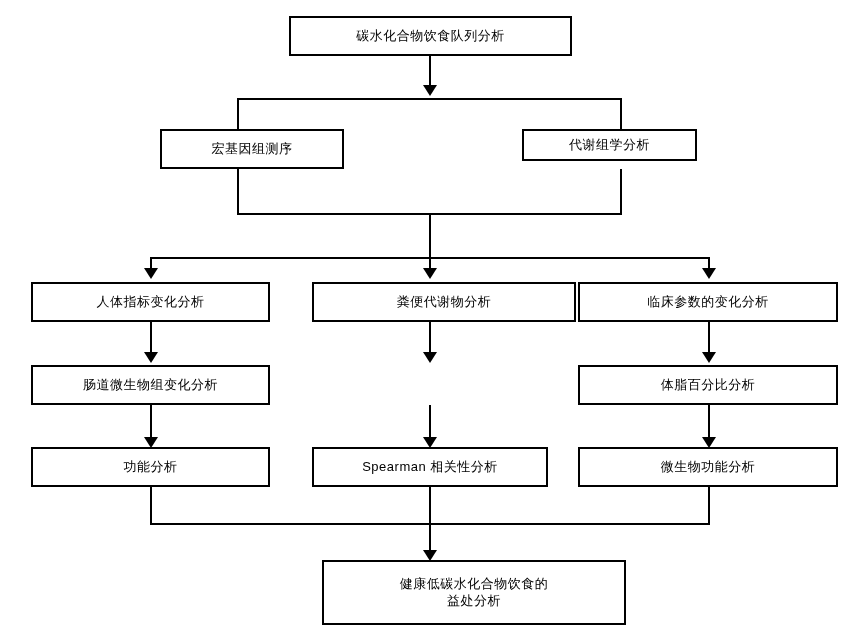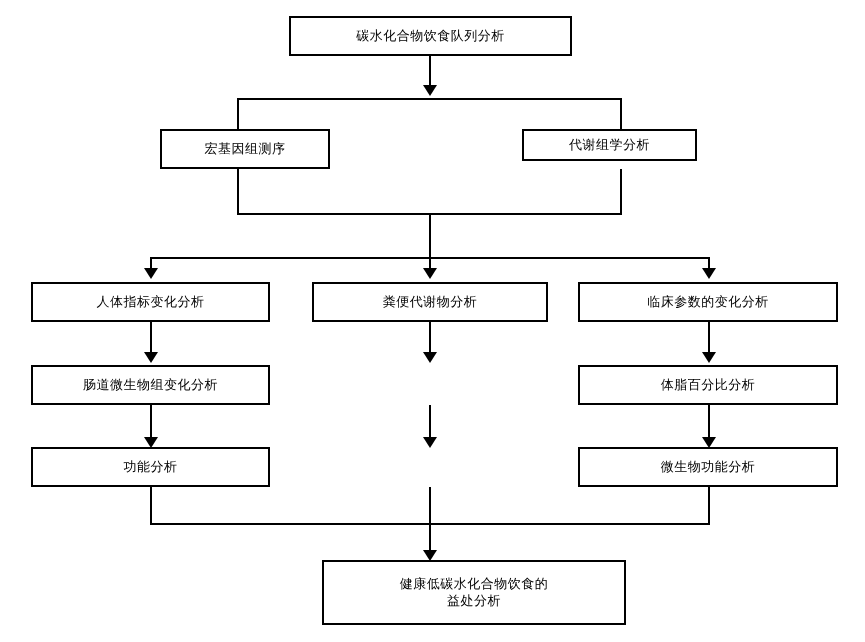--- a/index.html
+++ b/index.html
@@ -58,21 +58,21 @@
 
   <div class="node" style="left:289px; top:16px; width:283px; height:40px;">碳水化合物饮食队列分析</div>
 
   <div class="edge edge-v" style="left:429px; top:56px; width:2px; height:31px;"></div>
   <div class="arrowhead" style="left:423px; top:85px;"></div>
 
   <div class="edge edge-h" style="left:237px; top:98px; width:385px; height:2px;"></div>
   <div class="edge edge-v" style="left:237px; top:98px; width:2px; height:31px;"></div>
   <div class="edge edge-v" style="left:620px; top:98px; width:2px; height:31px;"></div>
 
-  <div class="node" style="left:160px; top:129px; width:170px; height:40px;">宏基因组测序</div>
+  <div class="node" style="left:160px; top:129px; width:184px; height:40px;">宏基因组测序</div>
   <div class="node" style="left:522px; top:129px; width:175px; height:32px;">代谢组学分析</div>
 
   <div class="edge edge-v" style="left:237px; top:169px; width:2px; height:46px;"></div>
   <div class="edge edge-v" style="left:620px; top:169px; width:2px; height:46px;"></div>
   <div class="edge edge-h" style="left:237px; top:213px; width:385px; height:2px;"></div>
 
   <div class="edge edge-v" style="left:429px; top:213px; width:2px; height:60px;"></div>
   <div class="arrowhead" style="left:423px; top:268px;"></div>
 
   <div class="edge edge-h" style="left:150px; top:257px; width:560px; height:2px;"></div>
@@ -85,27 +85,28 @@
   <div class="edge edge-v" style="left:150px; top:322px; width:2px; height:34px;"></div>
   <div class="arrowhead" style="left:144px; top:352px;"></div>
 
   <div class="node" style="left:31px; top:365px; width:239px; height:40px;">肠道微生物组变化分析</div>
   <div class="edge edge-v" style="left:150px; top:405px; width:2px; height:36px;"></div>
   <div class="arrowhead" style="left:144px; top:437px;"></div>
 
   <div class="node" style="left:31px; top:447px; width:239px; height:40px;">功能分析</div>
   <div class="edge edge-v" style="left:150px; top:487px; width:2px; height:38px;"></div>
 
-  <div class="node" style="left:312px; top:282px; width:236px; height:40px;">粪便代谢物分析</div>
+  <div class="node" style="left:312px; top:282px; width:264px; height:40px;">粪便代谢物分析</div>
   <div class="edge edge-v" style="left:429px; top:322px; width:2px; height:34px;"></div>
   <div class="arrowhead" style="left:423px; top:352px;"></div>
 
   <div class="edge edge-v" style="left:429px; top:405px; width:2px; height:36px;"></div>
   <div class="arrowhead" style="left:423px; top:437px;"></div>
 
+  <div class="node" style="left:312px; top:447px; width:236px; height:40px;">Spearman 相关性分析</div>
   <div class="edge edge-v" style="left:429px; top:487px; width:2px; height:38px;"></div>
 
   <div class="node" style="left:578px; top:282px; width:260px; height:40px;">临床参数的变化分析</div>
   <div class="edge edge-v" style="left:708px; top:322px; width:2px; height:34px;"></div>
   <div class="arrowhead" style="left:702px; top:352px;"></div>
 
   <div class="node" style="left:578px; top:365px; width:260px; height:40px;">体脂百分比分析</div>
   <div class="edge edge-v" style="left:708px; top:405px; width:2px; height:36px;"></div>
   <div class="arrowhead" style="left:702px; top:437px;"></div>
 

